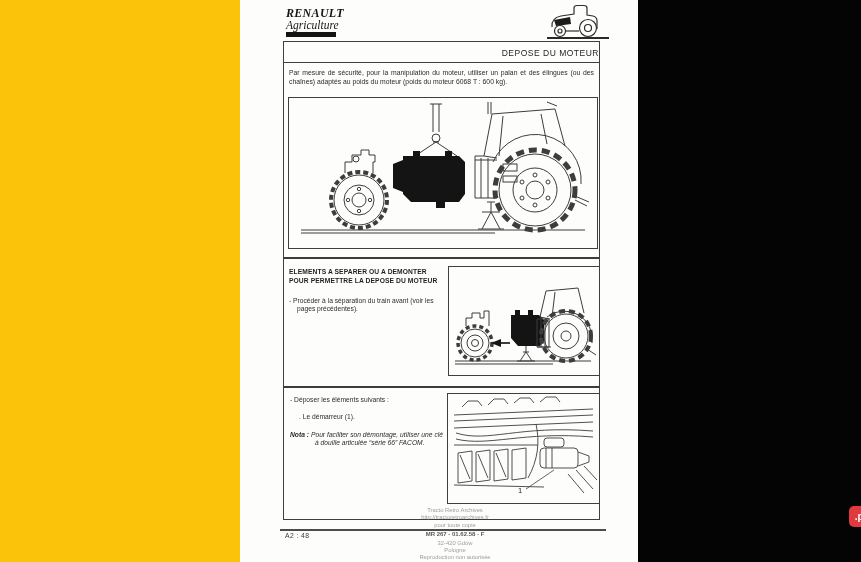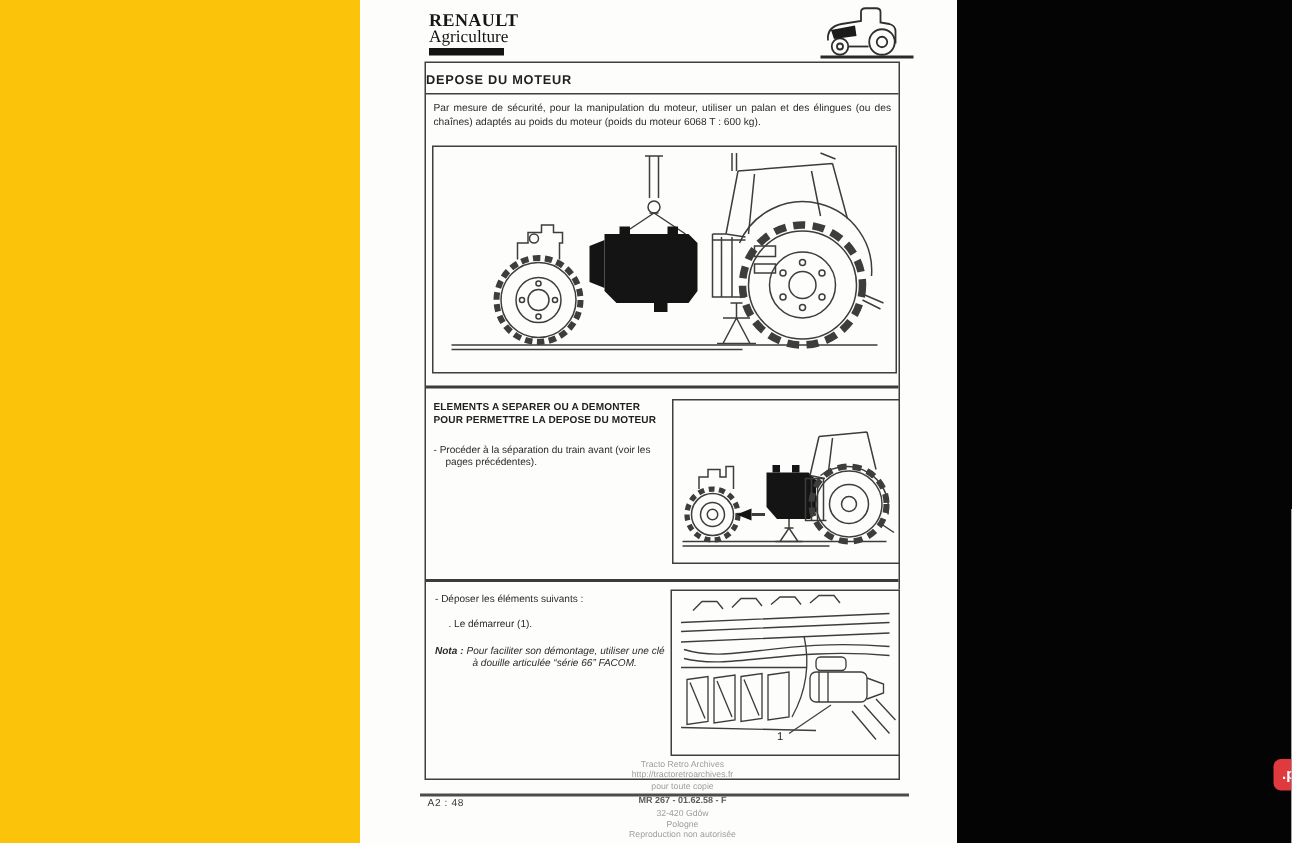--- a/index.html
+++ b/index.html
@@ -4,31 +4,31 @@
 <style>
   html,body{margin:0;padding:0;background:#888;}
   .canvas{position:relative;width:861px;height:562px;overflow:hidden;background:#fdfdfb;font-family:"Liberation Sans",sans-serif;}
 
   .side-yellow{position:absolute;left:0;top:0;width:240px;height:562px;background:#fcc30b;}
   .side-black{position:absolute;left:638px;top:0;width:223px;height:562px;background:#040404;}
 
   .page{position:absolute;left:240px;top:0;width:398px;height:562px;background:#fdfdfb;color:#2b2b2b;}
 
   
-  .brand{position:absolute;left:46px;top:7px;font-family:"Liberation Serif",serif;color:#151515;}
+  .brand{position:absolute;left:46px;top:7px;font-family:"Liberation Serif",serif;color:#151515;font-style:italic;}
   .brand-name{font-weight:bold;font-size:12px;line-height:12px;letter-spacing:.3px;}
   .brand-division{font-size:11.5px;line-height:12px;}
   .brand-bar{width:50px;height:5px;background:#141414;margin-top:1px;}
   .tractor-icon-box{position:absolute;left:306px;top:2px;width:60px;height:36px;}
   .tractor-underline{position:absolute;left:307px;top:37px;width:62px;height:1.5px;background:#2a2a2a;}
 
   
   .frame{position:absolute;left:43px;top:41px;width:317px;height:479px;border:1.5px solid #3f3f3f;box-sizing:border-box;}
   .title-band{position:absolute;left:0;top:0;width:100%;height:21px;border-bottom:1.2px solid #3f3f3f;box-sizing:border-box;}
-  .doc-title{padding-top:6px;text-align:left;font-weight:bold;font-size:8.5px;letter-spacing:.5px;color:#1f1f1f;}
+  .doc-title{padding-top:6px;text-align:right;font-weight:normal;font-size:8.5px;letter-spacing:.5px;color:#1f1f1f;}
   .intro{position:absolute;left:5px;top:26px;width:305px;font-size:6.8px;line-height:9px;text-align:justify;margin:0;}
 
   .fig{position:absolute;border:1px solid #3f3f3f;background:#fdfdfb;box-sizing:content-box;}
   .fig svg{display:block;}
   .fig1{left:4px;top:55px;width:308px;height:150px;}
   .fig2{left:164px;top:224px;width:150px;height:108px;}
   .fig3{left:163px;top:351px;width:151px;height:109px;}
   .fig3-label{position:absolute;left:70px;top:92px;font-size:7.5px;color:#222;}
 
   .divider{position:absolute;left:0;width:100%;height:2px;background:#3c3c3c;}

